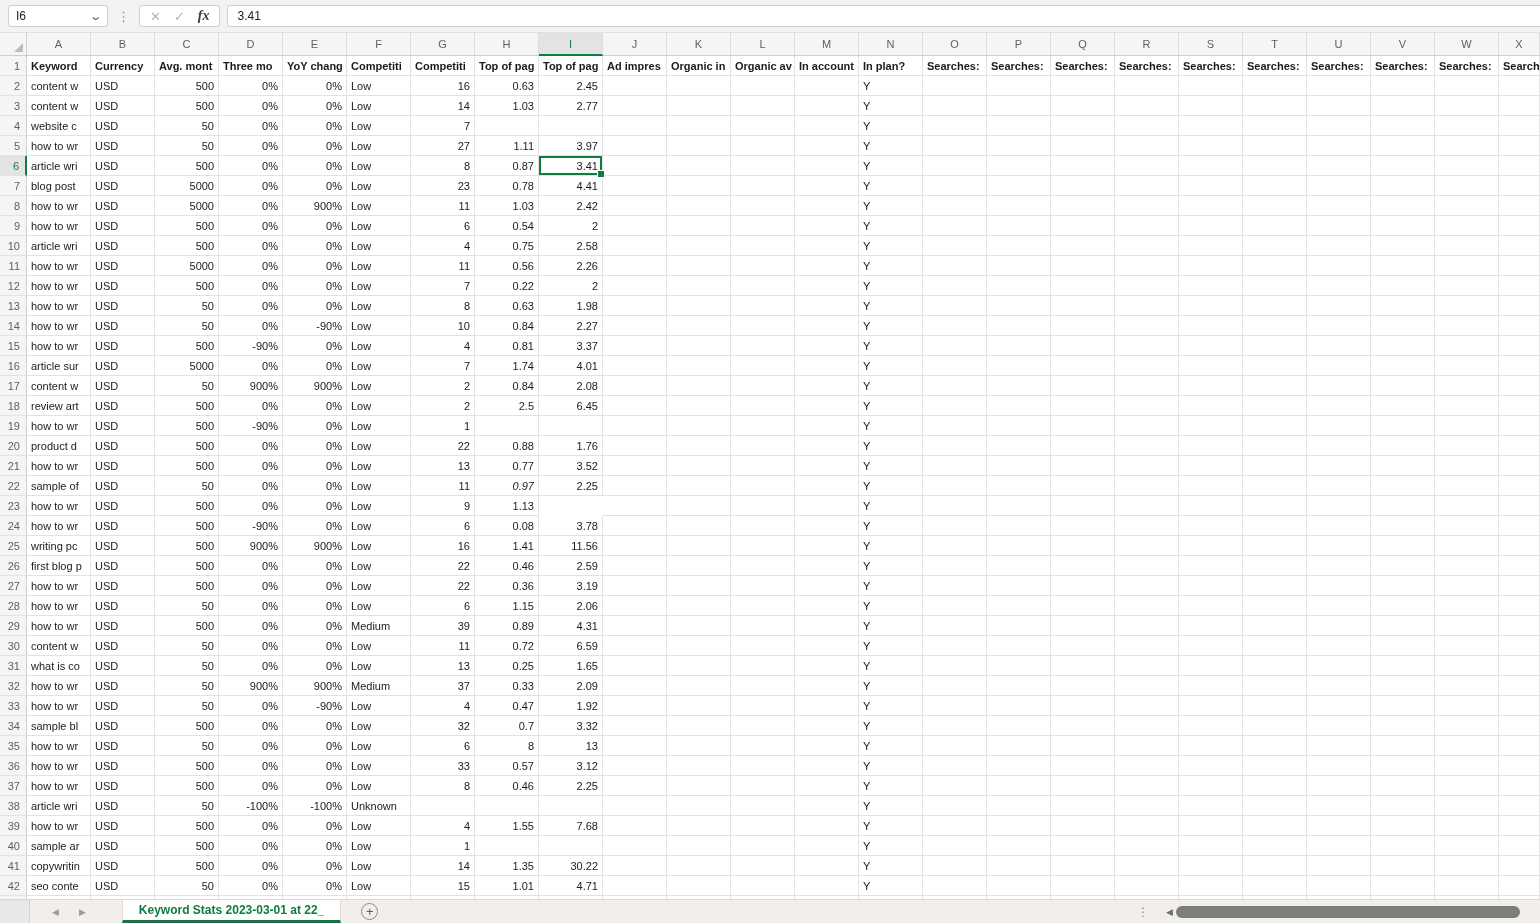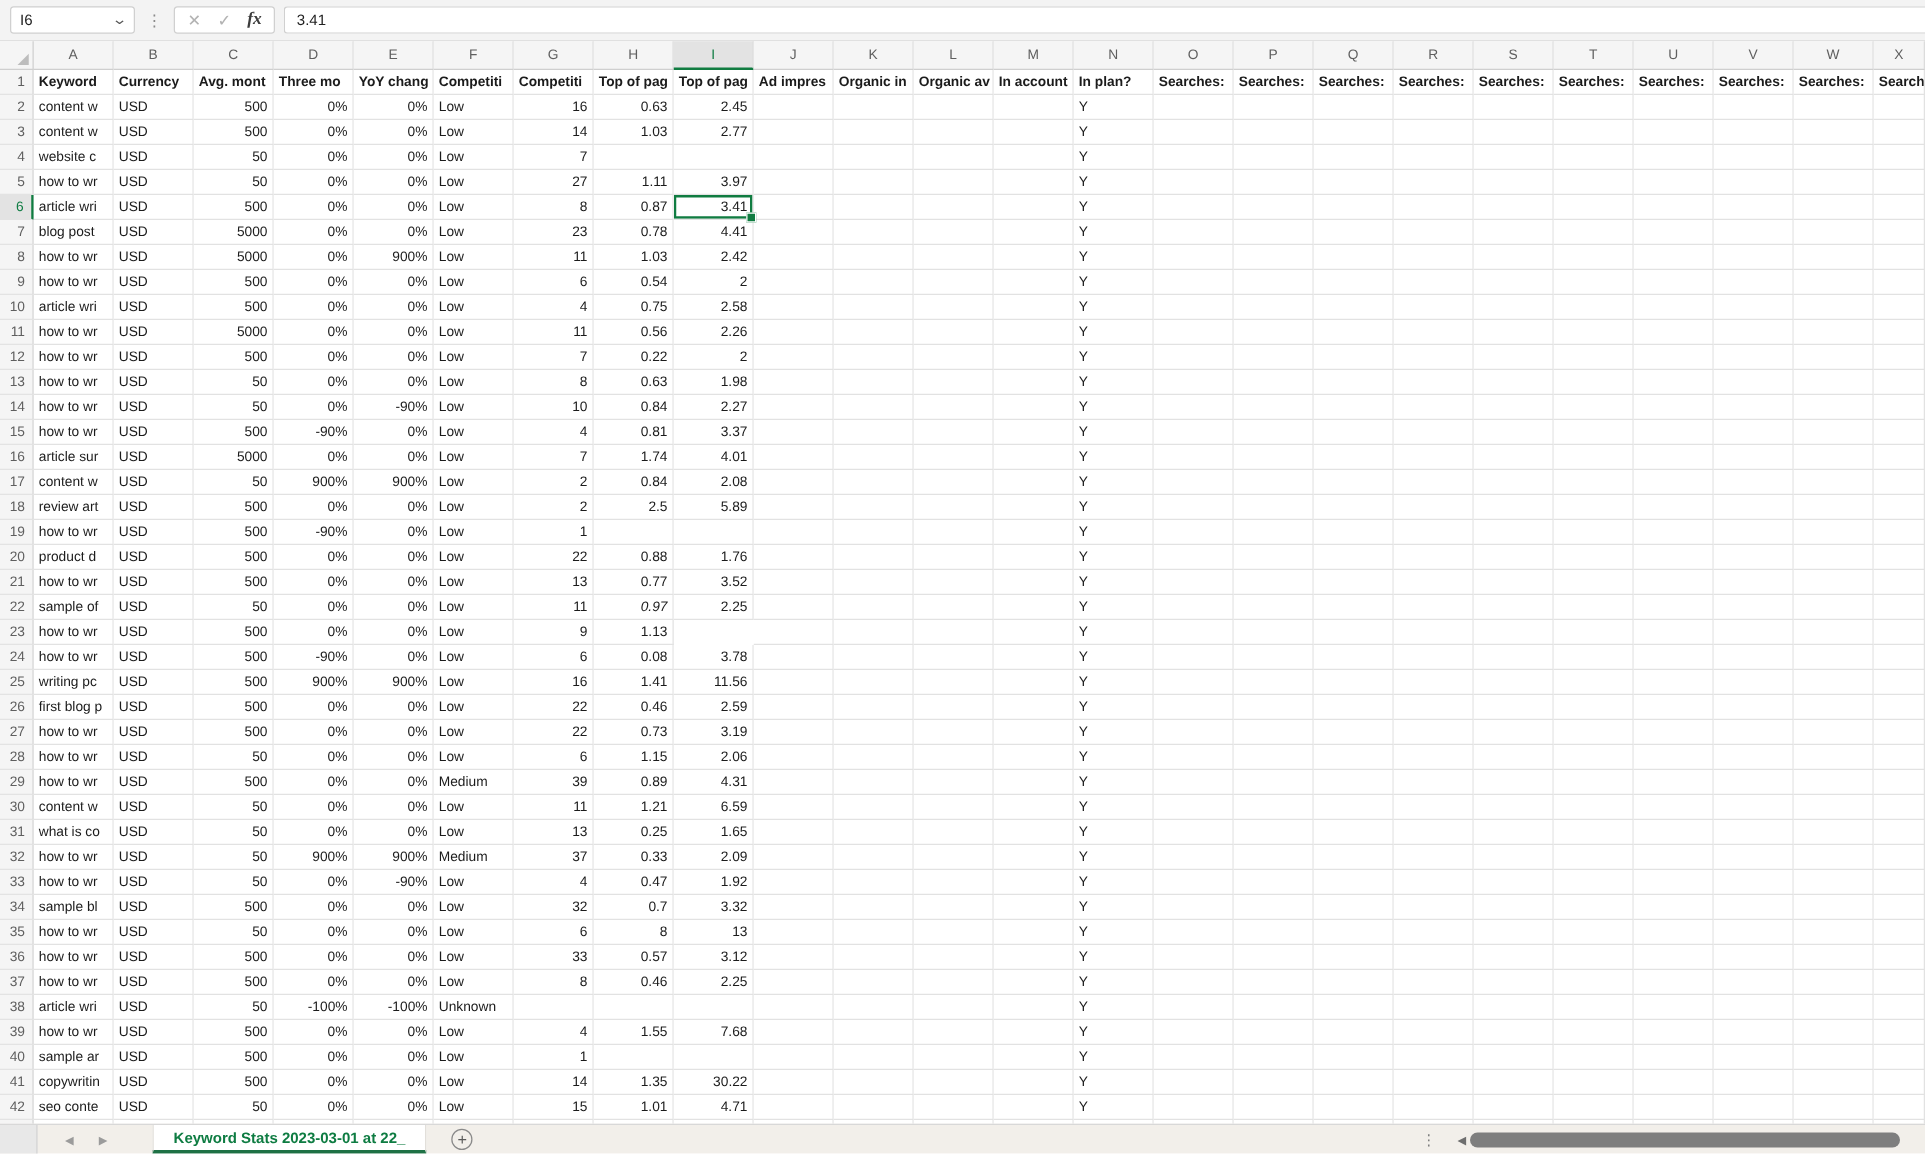--- a/index.html
+++ b/index.html
@@ -578,21 +578,21 @@
       <div class="srow">
         <div class="rowh">18</div>
         <div class="cell" style="width: 64px;">review art</div>
         <div class="cell" style="width: 64px;">USD</div>
         <div class="cell r" style="width: 64px;">500</div>
         <div class="cell r" style="width: 64px;">0%</div>
         <div class="cell r" style="width: 64px;">0%</div>
         <div class="cell" style="width: 64px;">Low</div>
         <div class="cell r" style="width: 64px;">2</div>
         <div class="cell r" style="width: 64px;">2.5</div>
-        <div class="cell r" style="width: 64px;">5.89</div>
+        <div class="cell r" style="width: 64px;">6.45</div>
         <div class="cell" style="width: 64px;"></div>
         <div class="cell" style="width: 64px;"></div>
         <div class="cell" style="width: 64px;"></div>
         <div class="cell" style="width: 64px;"></div>
         <div class="cell" style="width: 64px;">Y</div>
         <div class="cell" style="width: 64px;"></div>
         <div class="cell" style="width: 64px;"></div>
         <div class="cell" style="width: 64px;"></div>
         <div class="cell" style="width: 64px;"></div>
         <div class="cell" style="width: 64px;"></div>
@@ -820,21 +820,21 @@
       </div>
       <div class="srow">
         <div class="rowh">27</div>
         <div class="cell" style="width: 64px;">how to wr</div>
         <div class="cell" style="width: 64px;">USD</div>
         <div class="cell r" style="width: 64px;">500</div>
         <div class="cell r" style="width: 64px;">0%</div>
         <div class="cell r" style="width: 64px;">0%</div>
         <div class="cell" style="width: 64px;">Low</div>
         <div class="cell r" style="width: 64px;">22</div>
-        <div class="cell r" style="width: 64px;">0.73</div>
+        <div class="cell r" style="width: 64px;">0.36</div>
         <div class="cell r" style="width: 64px;">3.19</div>
         <div class="cell" style="width: 64px;"></div>
         <div class="cell" style="width: 64px;"></div>
         <div class="cell" style="width: 64px;"></div>
         <div class="cell" style="width: 64px;"></div>
         <div class="cell" style="width: 64px;">Y</div>
         <div class="cell" style="width: 64px;"></div>
         <div class="cell" style="width: 64px;"></div>
         <div class="cell" style="width: 64px;"></div>
         <div class="cell" style="width: 64px;"></div>
@@ -901,21 +901,21 @@
       </div>
       <div class="srow">
         <div class="rowh">30</div>
         <div class="cell" style="width: 64px;">content w</div>
         <div class="cell" style="width: 64px;">USD</div>
         <div class="cell r" style="width: 64px;">50</div>
         <div class="cell r" style="width: 64px;">0%</div>
         <div class="cell r" style="width: 64px;">0%</div>
         <div class="cell" style="width: 64px;">Low</div>
         <div class="cell r" style="width: 64px;">11</div>
-        <div class="cell r" style="width: 64px;">1.21</div>
+        <div class="cell r" style="width: 64px;">0.72</div>
         <div class="cell r" style="width: 64px;">6.59</div>
         <div class="cell" style="width: 64px;"></div>
         <div class="cell" style="width: 64px;"></div>
         <div class="cell" style="width: 64px;"></div>
         <div class="cell" style="width: 64px;"></div>
         <div class="cell" style="width: 64px;">Y</div>
         <div class="cell" style="width: 64px;"></div>
         <div class="cell" style="width: 64px;"></div>
         <div class="cell" style="width: 64px;"></div>
         <div class="cell" style="width: 64px;"></div>

